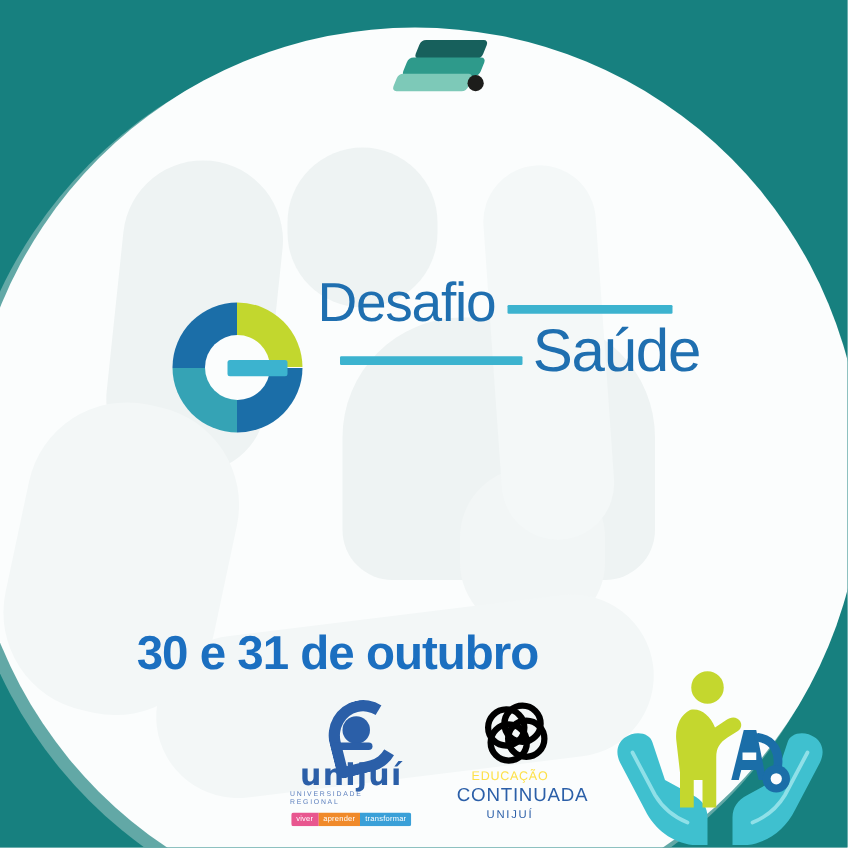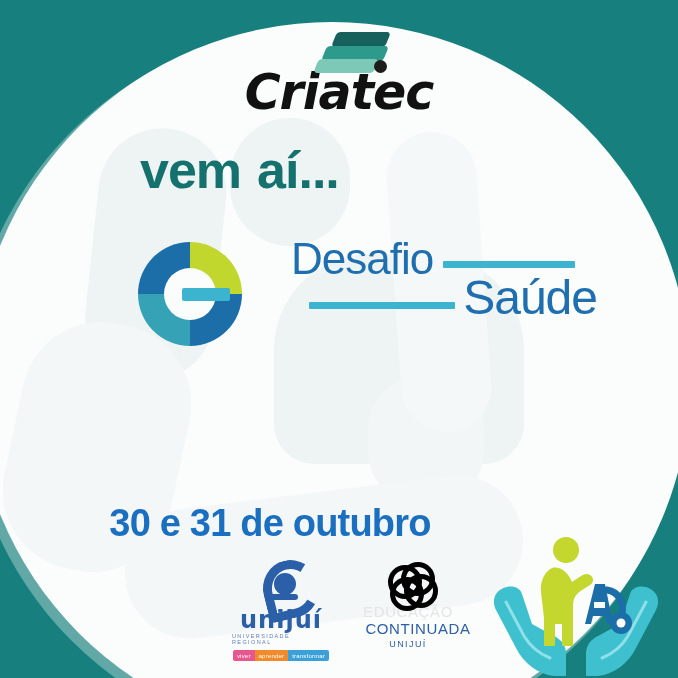--- a/index.html
+++ b/index.html
@@ -76,21 +76,21 @@
   }
   #emblem .bar{
     position:absolute;left:44px;top:46px;width:48px;height:13px;
     background:#3cb3cf;border-radius:2px;
   }
   .arc-tr{background:conic-gradient(from 0deg,#c2d72e 0deg 90deg,transparent 90deg 360deg);}
   .arc-br{background:conic-gradient(from 90deg,#1b6ea8 0deg 90deg,transparent 90deg 360deg);}
   .arc-bl{background:conic-gradient(from 180deg,#35a3b5 0deg 90deg,transparent 90deg 360deg);}
   .arc-tl{background:conic-gradient(from 270deg,#1b6ea8 0deg 90deg,transparent 90deg 360deg);}
 
-  #wordmark{position:absolute;left:116px;top:16px;width:306px;margin-left:37px;}
+  #wordmark{position:absolute;left:116px;top:0;width:306px;}
   .lm-row{position:relative;height:auto;}
   .lm-desafio{
     font-size:44px;color:#1f6fb0;font-weight:400;letter-spacing:-1px;
     line-height:0.95;display:inline-block;
   }
   .rule{display:inline-block;height:7px;background:#3cb3cf;vertical-align:middle;border-radius:1px;}
   .rule-top{width:132px;margin-left:10px;margin-bottom:10px;}
   .lm-inovador{
     font-size:62px;color:#1f6fb0;font-weight:400;letter-spacing:-2px;
     line-height:0.95;margin-top:-8px;display:block;
@@ -151,21 +151,21 @@
   .tg2{background:#f08a2a;}
   .tg3{background:#3aa0d8;}
 
   .logo-educ{width:112px;display:flex;flex-direction:column;align-items:center;padding-top:2px;}
   .knot{position:relative;width:40px;height:40px;}
   .knot i{position:absolute;width:24px;height:24px;border-radius:50%;border:5px solid;background:transparent;}
   .k1{border-color:#2b6cb5;left:0;top:3px;}
   .k2{border-color:#d33030;left:13px;top:0;}
   .k3{border-color:#f2b01e;left:16px;top:12px;}
   .k4{border-color:#3a9d43;left:2px;top:15px;}
-  .educ-l1{font-size:15px;color:#e5e5e5;letter-spacing:.6px;line-height:1.15;margin-top:1px;}
+  .educ-l1{font-size:10px;color:#fde047;letter-spacing:.6px;line-height:1.15;margin-top:14px;}
   .educ-l2{font-size:15px;color:#2b5fa8;letter-spacing:.6px;line-height:1.15;margin-left:20px;}
   .educ-l3{font-size:9px;color:#2b5fa8;letter-spacing:1.4px;line-height:1.2;margin-top:1px;}
 
   
   #care-icon{position:absolute;left:492px;top:528px;width:168px;height:150px;z-index:6;}
 </style>
 </head>
 <body>
 
 <div id="poster">
@@ -181,26 +181,22 @@
     <div class="wm wm7"></div>
   </div>
 
   <div id="criatec">
     <div class="marks">
       <i class="m1"></i>
         <i class="m2"></i>
         <i class="m3"></i>
         <i class="m4"></i>
     </div>
-    <div class="criatec-word">Criatec</div>
-  </div>
-
-  <div id="vem">
-    <span>vem</span><span class="sp"></span><span>aí...</span>
-  </div>
+  </div>
+
 
   <div id="lockup">
     <div id="emblem">
       <div class="seg arc-tr"></div>
       <div class="seg arc-br"></div>
       <div class="seg arc-bl"></div>
       <div class="seg arc-tl"></div>
       <div class="hole"></div>
       <div class="bar"></div>
     </div>

